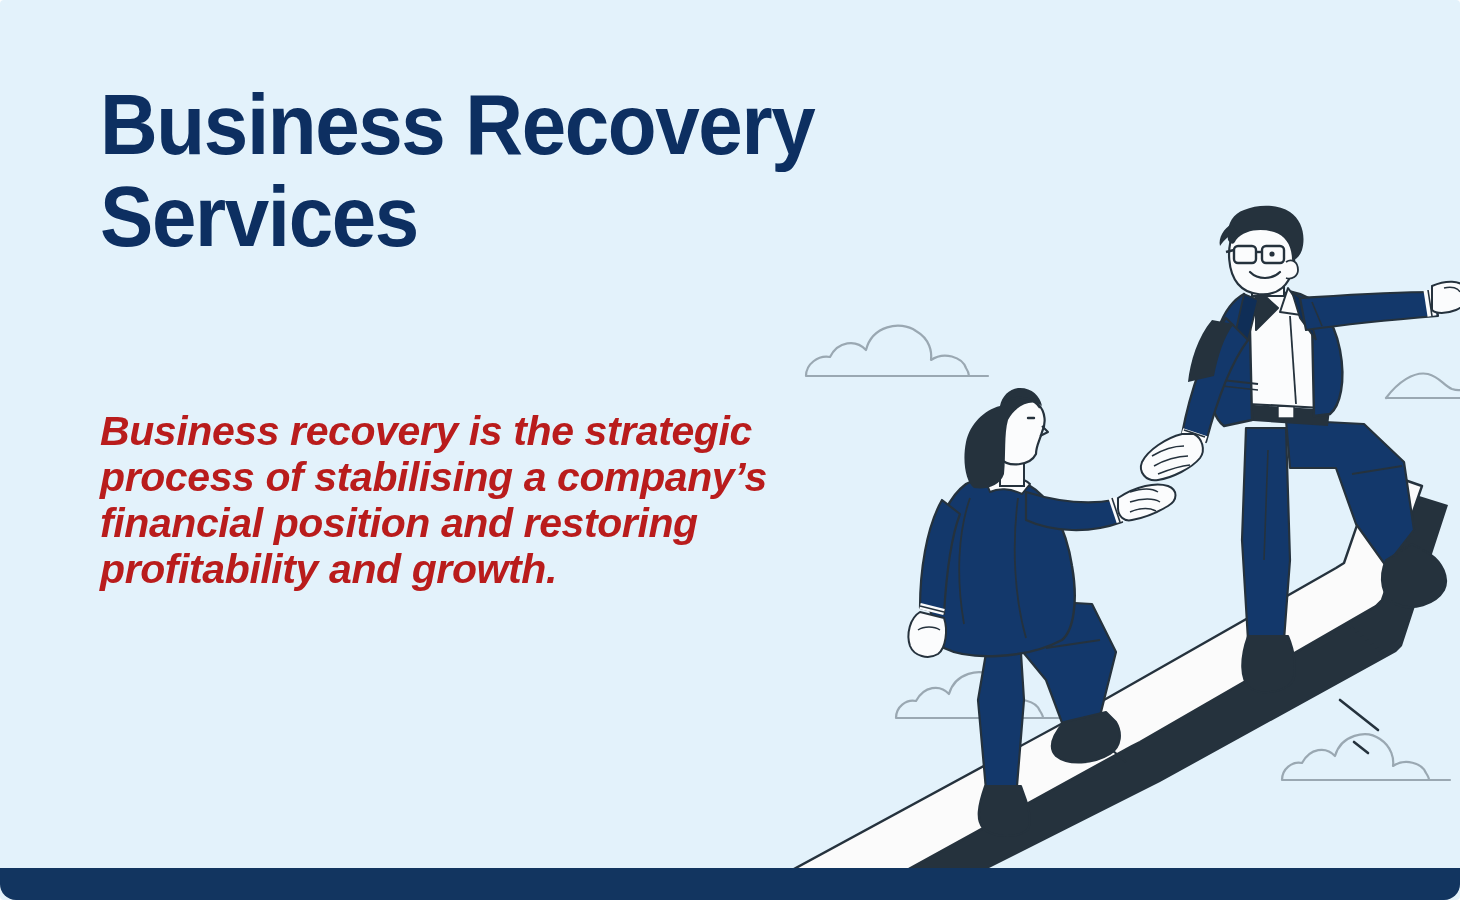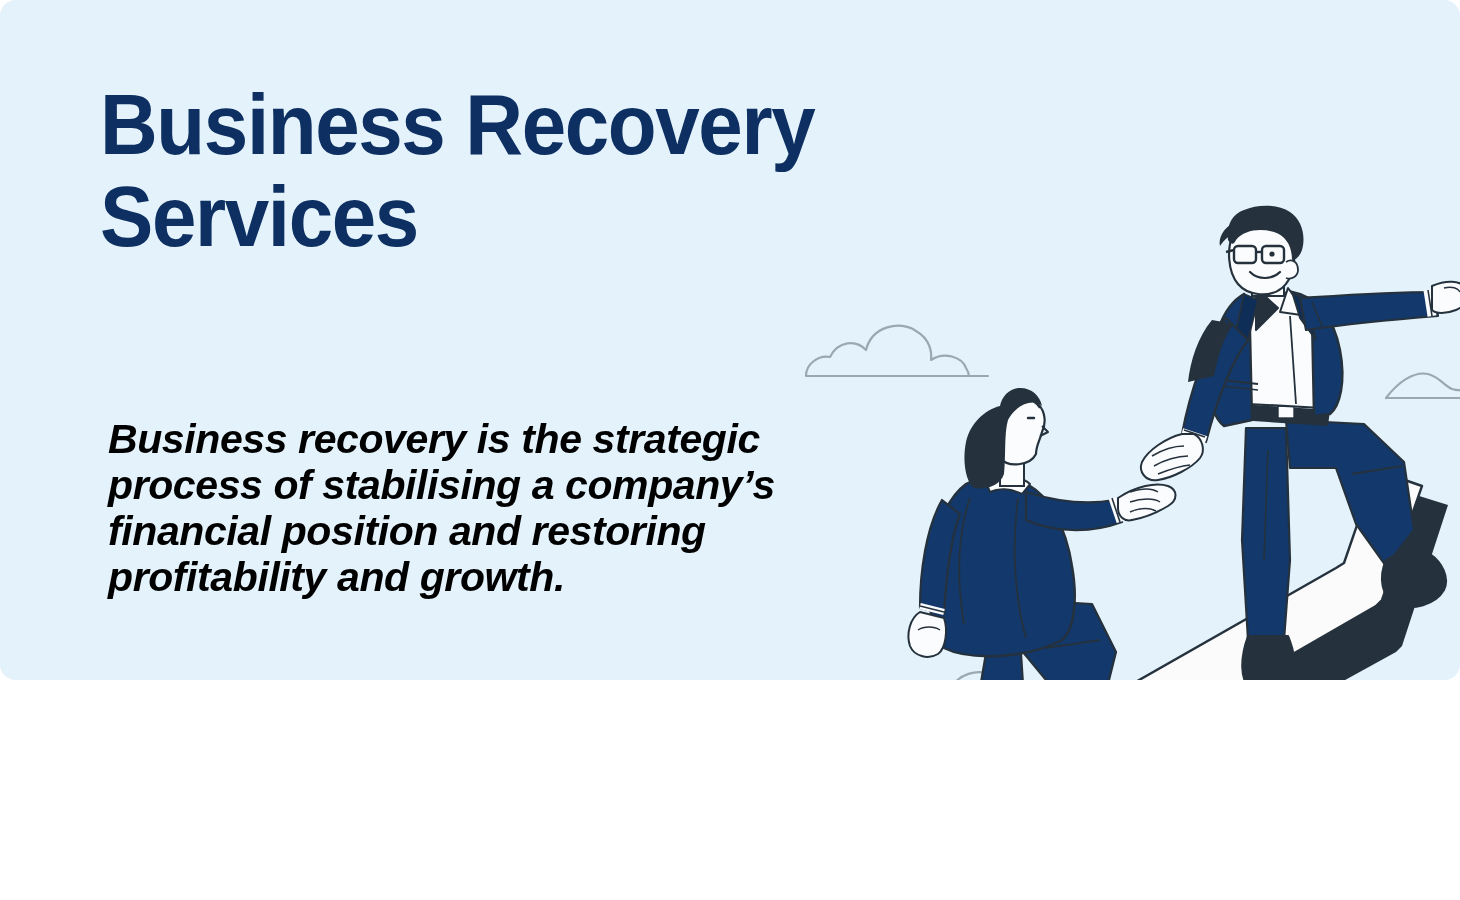--- a/index.html
+++ b/index.html
@@ -6,24 +6,24 @@
     margin: 0;
     padding: 0;
     background: #ffffff;
   }
   body {
     font-family: "Liberation Sans", sans-serif;
   }
   #card {
     position: relative;
     width: 1460px;
-    height: 680px;
+    height: 900px;
     overflow: hidden;
     background: #e3f2fb;
-    border-radius: 16px;
+    border-radius: 4px;
   }
   #illustration {
     position: absolute;
     top: 0;
     left: 0;
     width: 1460px;
     height: 900px;
   }
   #text-layer {
     position: absolute;
@@ -45,28 +45,28 @@
     letter-spacing: -1.5px;
     color: #0d2f61;
     transform: scaleX(0.93);
     transform-origin: left top;
   }
   #subtitle {
     position: absolute;
     left: 100px;
     top: 408px;
     width: 770px;
-    margin: 8px;
+    margin: 0;
     font-family: "Liberation Sans", sans-serif;
     font-weight: 700;
     font-style: italic;
     font-size: 41px;
     line-height: 46px;
     letter-spacing: -0.4px;
-    color: #000000;
+    color: #b91c1c;
   }
   #brand-watermark {
     position: absolute;
     left: 101px;
     top: 769px;
     margin: 0;
     font-family: "Liberation Sans", sans-serif;
     font-weight: 700;
     font-size: 30px;
     letter-spacing: -0.4px;

